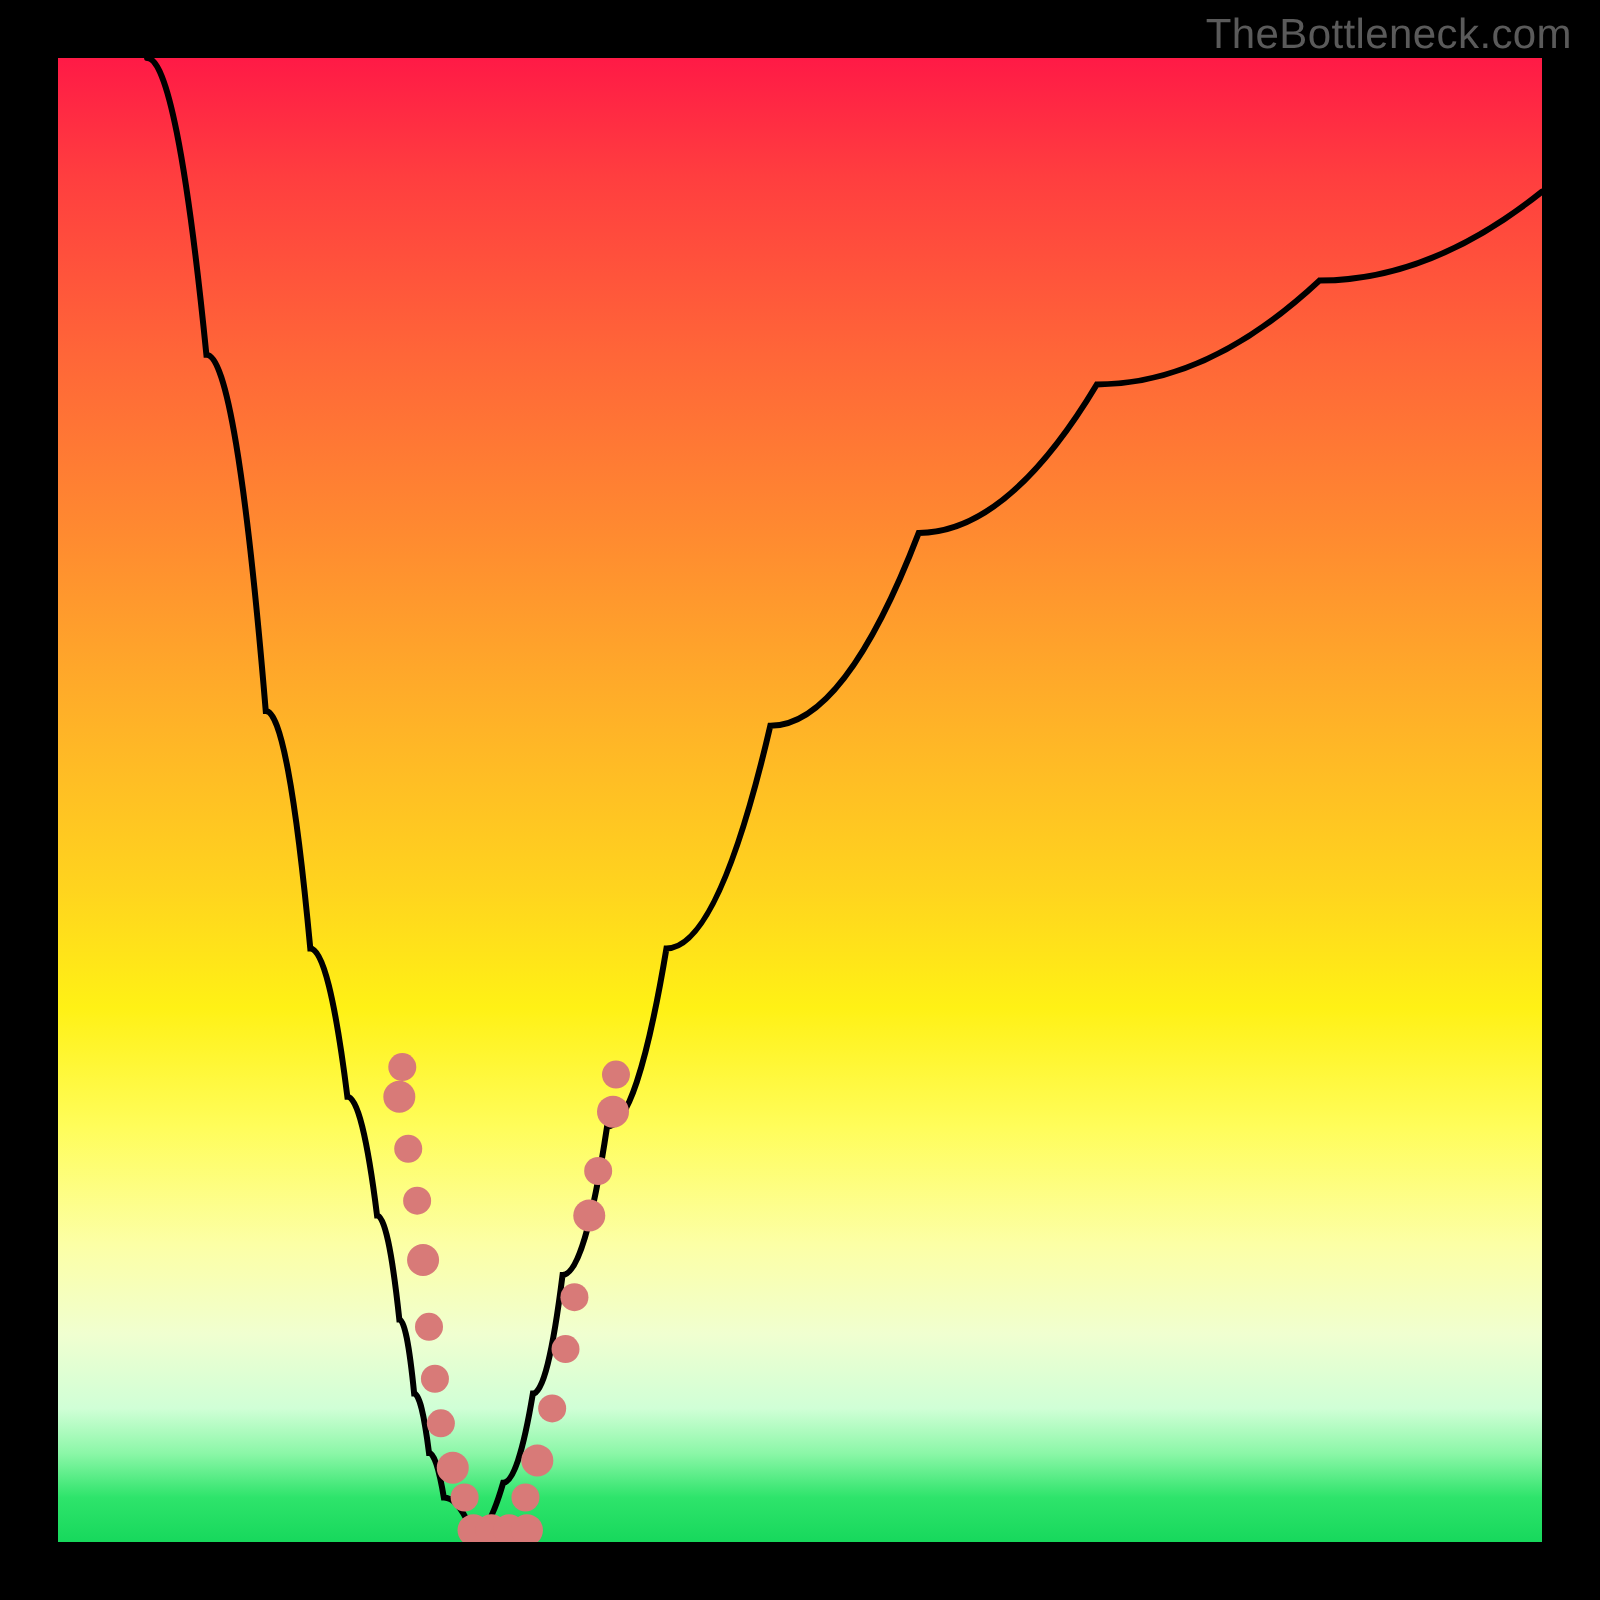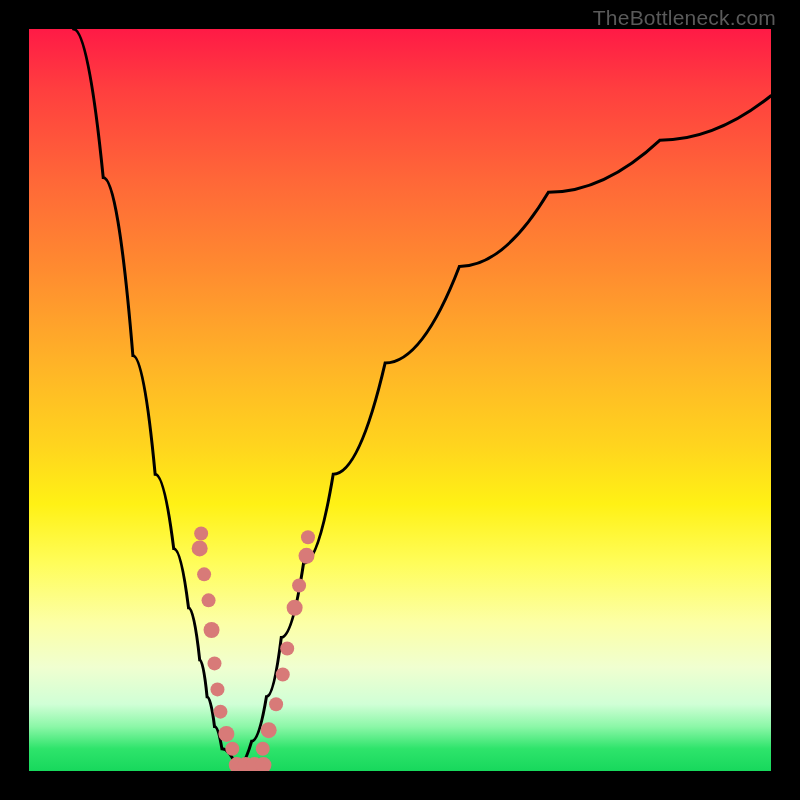--- a/index.html
+++ b/index.html
@@ -37,21 +37,21 @@
       #f0ffd0 86%,
       #d0ffd6 91%,
       #8cf7a8 94%,
       #2ee46b 97%,
       #17d85c 100%
     );
   }
   .watermark {
     position: absolute;
     top: 6px;
-    right: 24px;
+    right: 14px;
     color: #5a5a5a;
     font-size: 21px;
     letter-spacing: 0.2px;
     font-weight: 400;
     z-index: 20;
     user-select: none;
   }
   svg.curve {
     position: absolute;
     inset: 0;

